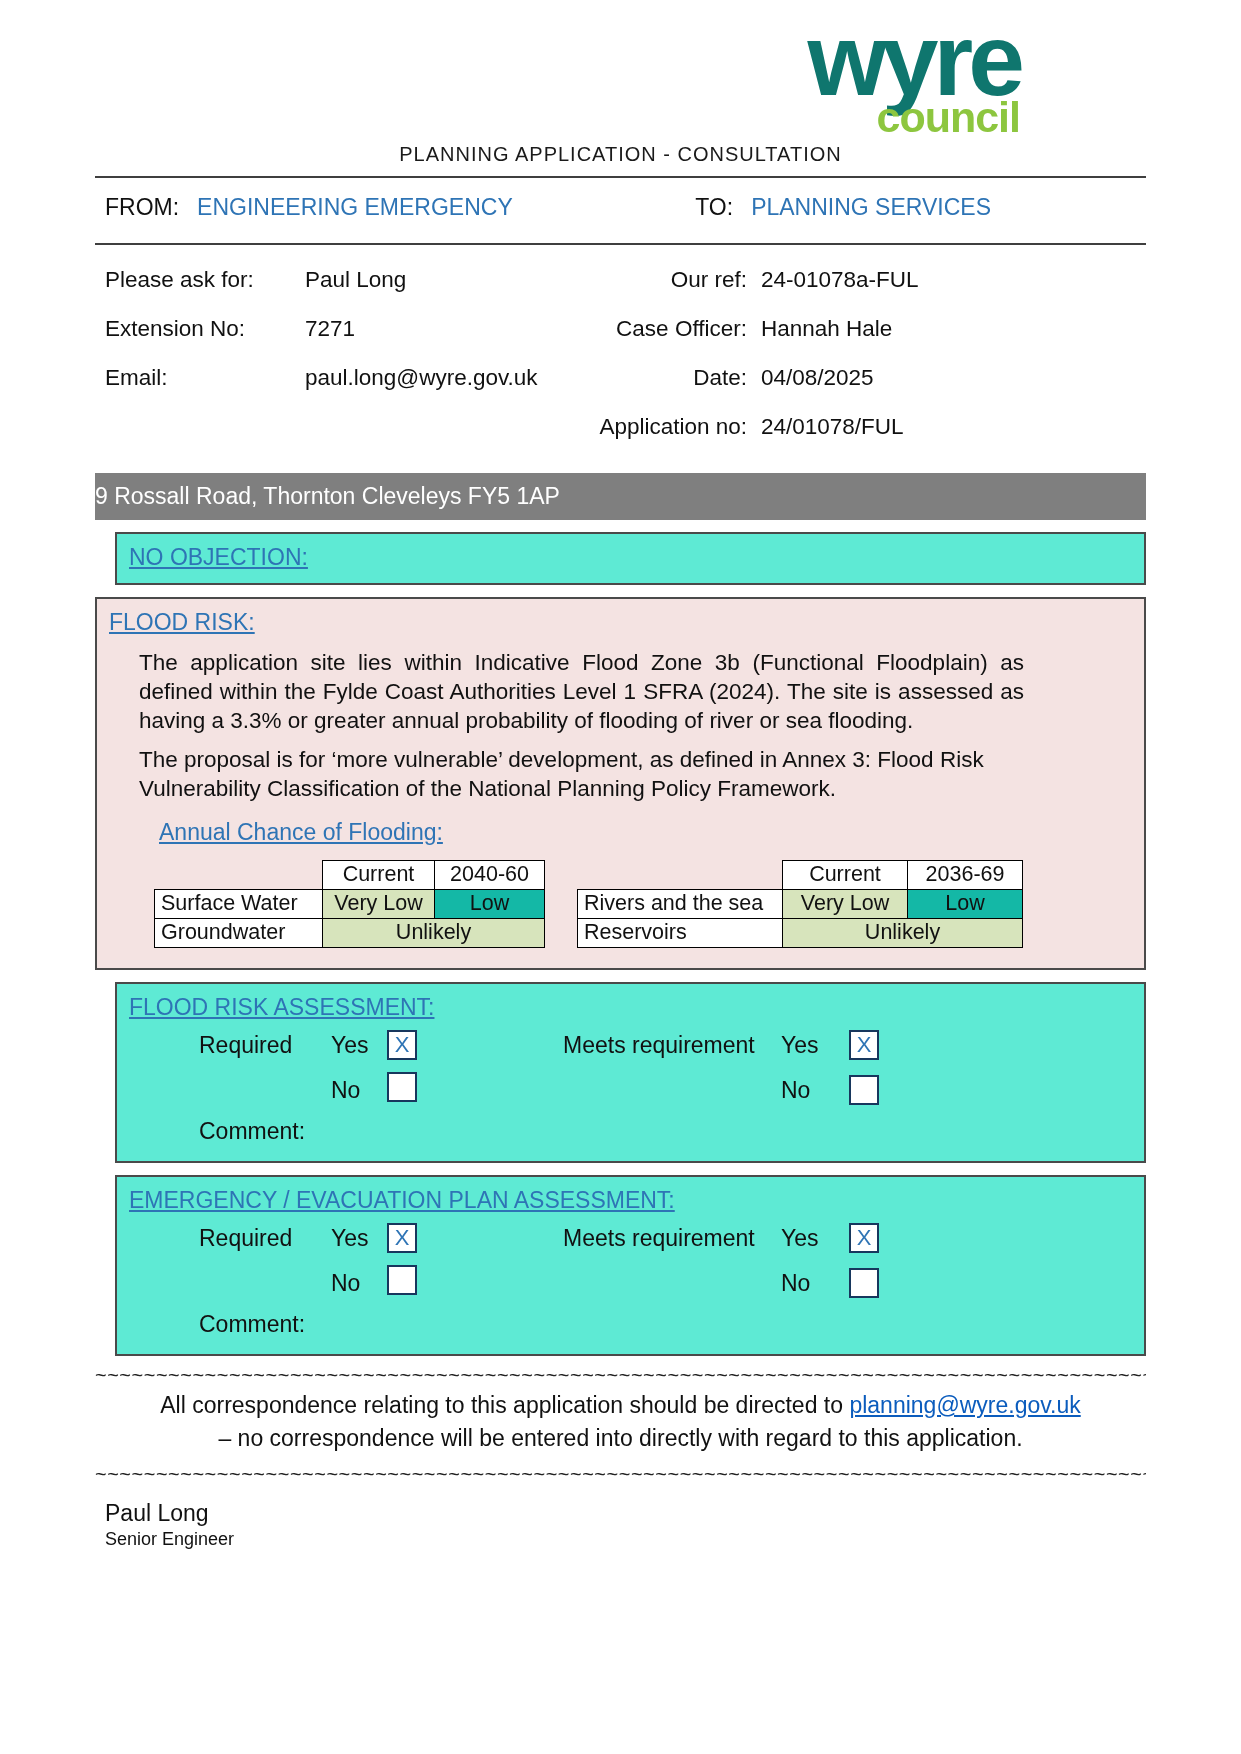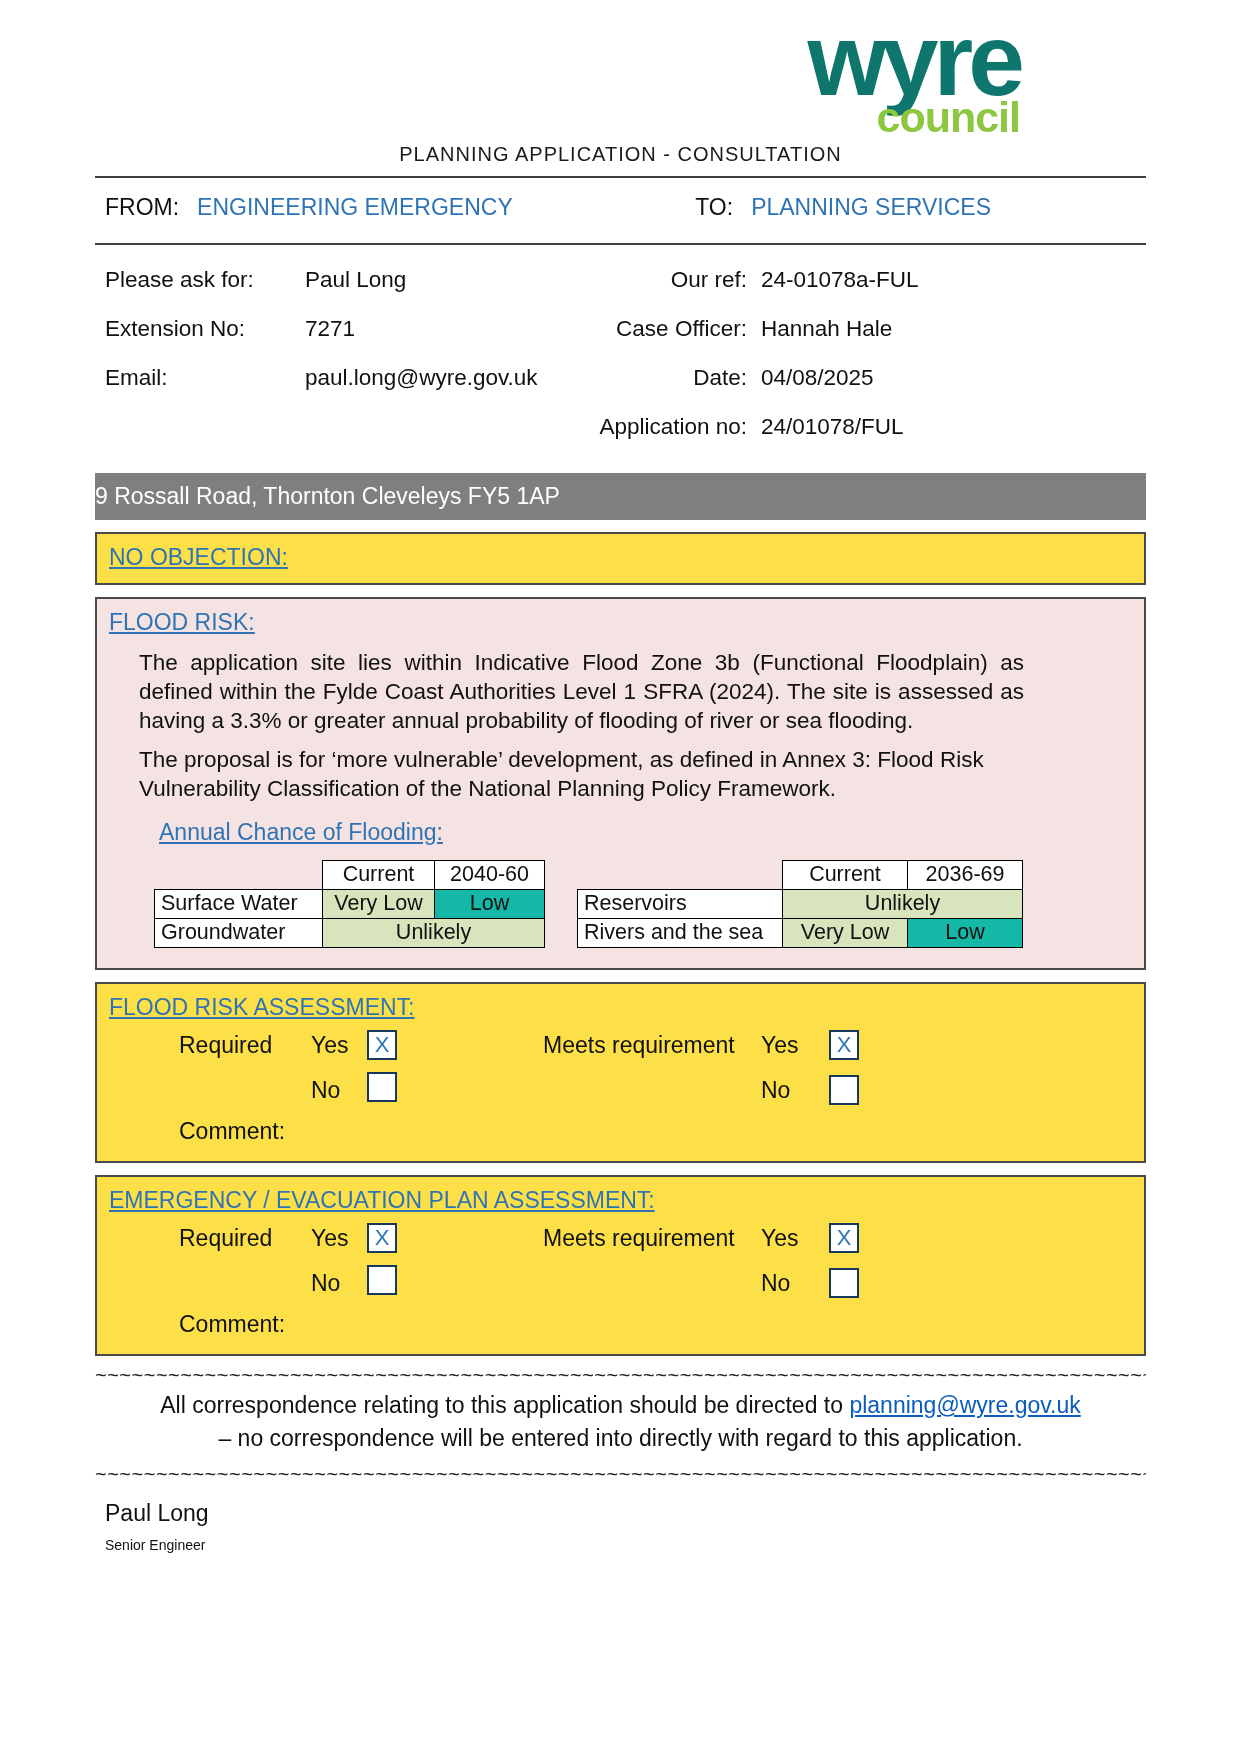--- a/index.html
+++ b/index.html
@@ -21,21 +21,21 @@
   .blue { color:#2E74B5; }
 
   .contact { display:grid; grid-template-columns:200px 270px 172px auto; padding:6px 0 16px 10px; font-size:22.5px; }
   .contact div { padding-top:16px; height:49px; white-space:nowrap; }
   .contact .r-label { text-align:right; }
   .contact .r-value { padding-left:14px; }
 
   .banner { margin-top:10px; background:#7F7F7F; color:#fff; text-align:left; font-size:23px; padding:10px 0; }
 
   .box { border:2px solid #4a4a4a; margin-top:12px; }
-  .box.green { background:#fde047; }
+  .box.green { background:#5eead4;margin-left:20px; }
   .box.pink { background:#F4E3E2; }
   .box-pad { padding:6px 12px 10px 12px; }
   .section-heading { color:#2E74B5; text-decoration:underline; font-size:23px; padding:4px 0 2px 0; }
 
   .flood-para { margin:10px 0 0 30px; width:885px; font-size:22.5px; line-height:29px; text-align:justify; }
   .flood-para.p2 { text-align:left; }
   .annual-heading { display:inline-block; margin:16px 0 0 50px; color:#2E74B5; text-decoration:underline; font-size:23px; }
 
   .tables-row { display:flex; gap:32px; margin:14px 0 10px 45px; }
   table.flood { border-collapse:collapse; font-size:21.5px; table-layout:fixed; }
@@ -53,21 +53,21 @@
   .col-gap { width:140px; flex:none; }
   .col-meets { width:218px; flex:none; white-space:nowrap; }
   .cb2 { margin-left:12px; }
   .checkbox { display:inline-flex; width:30px; height:30px; border:2px solid #17375D; background:#fff; align-items:center; justify-content:center; font-size:22px; color:#2E74B5; }
   .comment-row { display:flex; align-items:center; height:38px; font-size:23px; }
 
   .tilde { margin-top:8px; font-size:20px; white-space:nowrap; overflow:hidden; color:#222; letter-spacing:0.5px; }
   .correspond { text-align:center; font-size:23px; line-height:33px; margin-top:2px; }
   .mail-link { color:#0B5CBD; text-decoration:underline; cursor:pointer; }
   .sign-name { font-size:23px; margin-top:14px; padding-left:10px; }
-  .sign-title { font-size:14px; padding-left:10px; margin-top:10px; }
+  .sign-title { font-size:18px; padding-left:10px; margin-top:2px; }
 </style>
 </head>
 <body>
 
 <div class="page">
   <div class="content">
 
     <div class="logo-block">
       <span class="logo-wyre">wyre</span>
       <span class="logo-council">council</span>
@@ -153,27 +153,27 @@
               <col style="width:125px">
               <col style="width:115px">
             </colgroup>
           <tbody>
               <tr>
             <td class="ghost"></td>
             <td class="center">Current</td>
             <td class="center">2036-69</td>
           </tr>
           <tr>
-            <td>Reservoirs</td>
-            <td class="unlikely" colspan="2">Unlikely</td>
-          </tr>
-          <tr>
             <td>Rivers and the sea</td>
             <td class="verylow">Very Low</td>
             <td class="low">Low</td>
+          </tr>
+          <tr>
+            <td>Reservoirs</td>
+            <td class="unlikely" colspan="2">Unlikely</td>
           </tr>
         </tbody>
           </table>
       </div>
     </div>
 
     <div class="box green box-pad">
       <div class="section-heading">FLOOD RISK ASSESSMENT:</div>
       <div class="assess-row">
         <span class="col-indent"></span>

